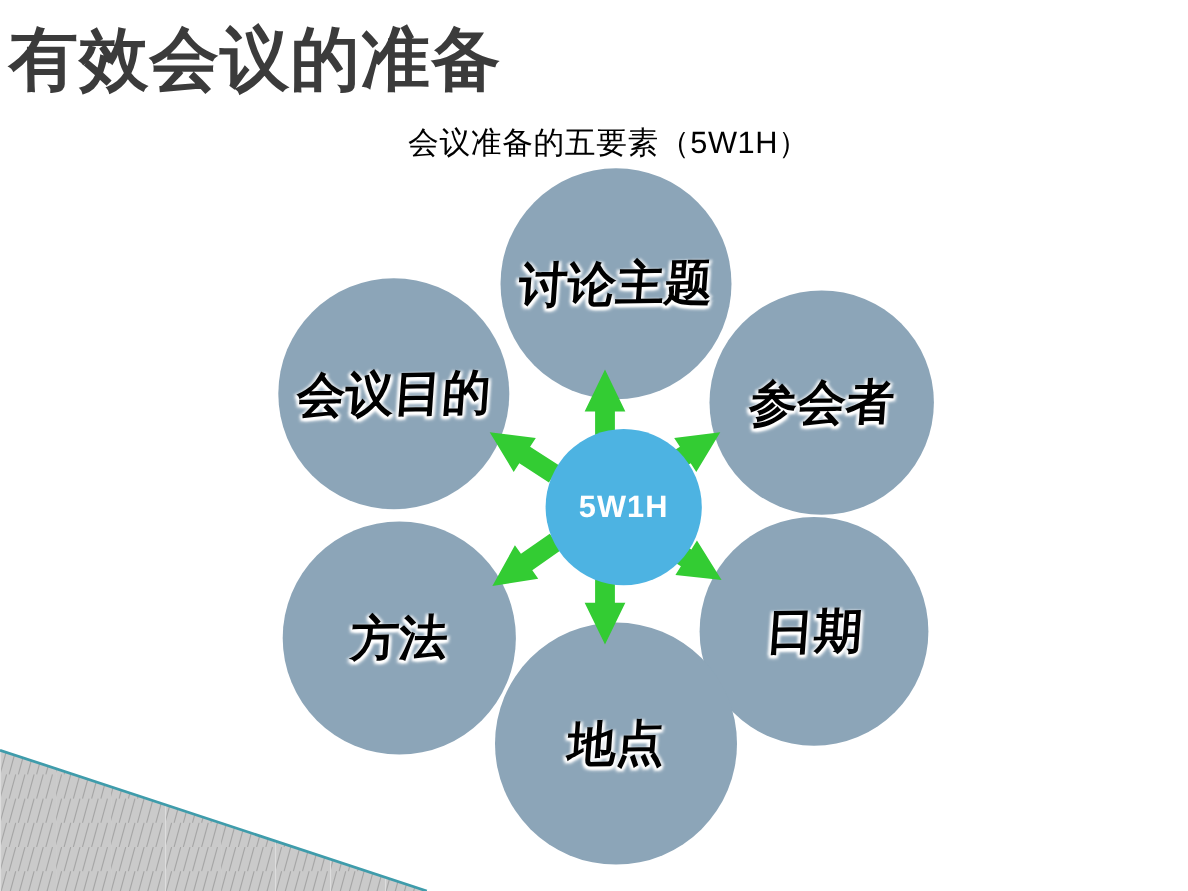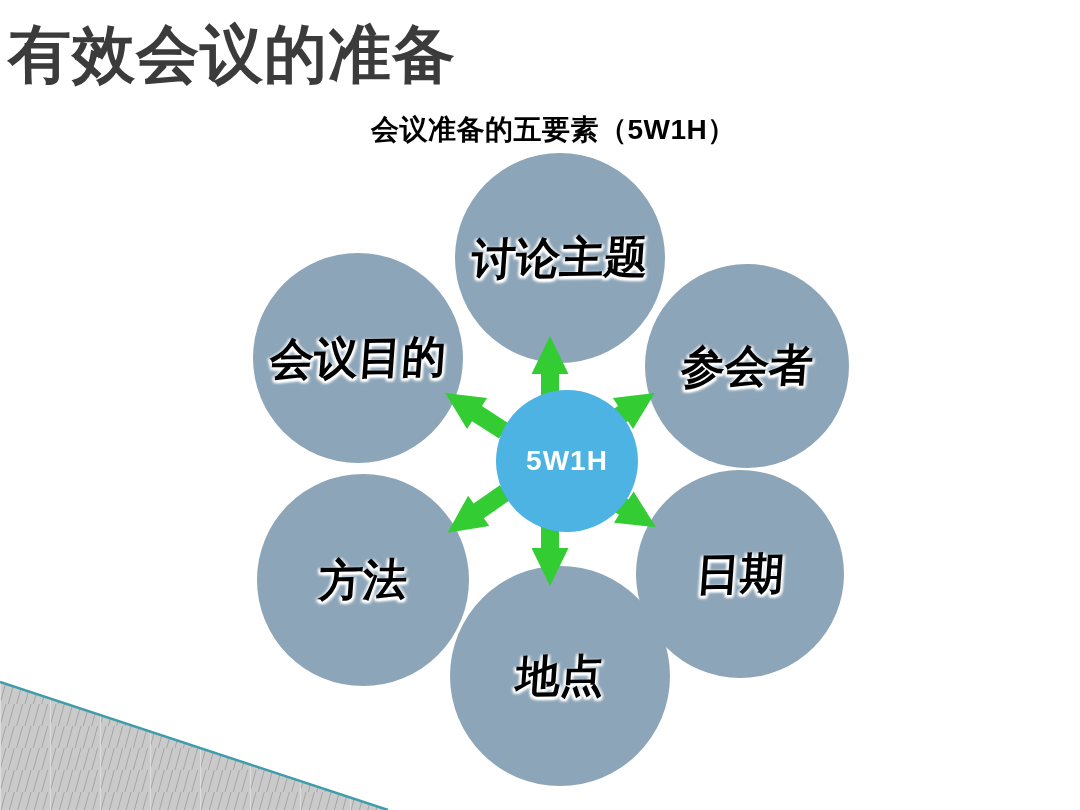--- a/index.html
+++ b/index.html
@@ -6,21 +6,21 @@
   .slide{
     position:relative;width:1080px;height:810px;background:#ffffff;
     overflow:hidden;font-family:"Liberation Sans","DejaVu Sans",sans-serif;
   }
   .slide-title{
     position:absolute;left:8px;top:18px;margin:0;
     font-size:63px;font-weight:900;letter-spacing:1px;line-height:1.15;
   }
   .diagram-title{
     position:absolute;left:371px;top:111px;
-    font-size:28px;font-weight:bold;color:#000000;letter-spacing:0.5px;
+    font-size:28px;font-weight:normal;color:#000000;letter-spacing:0.5px;
   }
   .node{
     position:absolute;border-radius:50%;
     display:flex;align-items:center;justify-content:center;
     z-index:1;
   }
   .node-label{
     font-size:44px;font-weight:bold;color:#000000;white-space:nowrap;
     transform:skewX(-5deg) rotate(-1deg);
     text-shadow:

